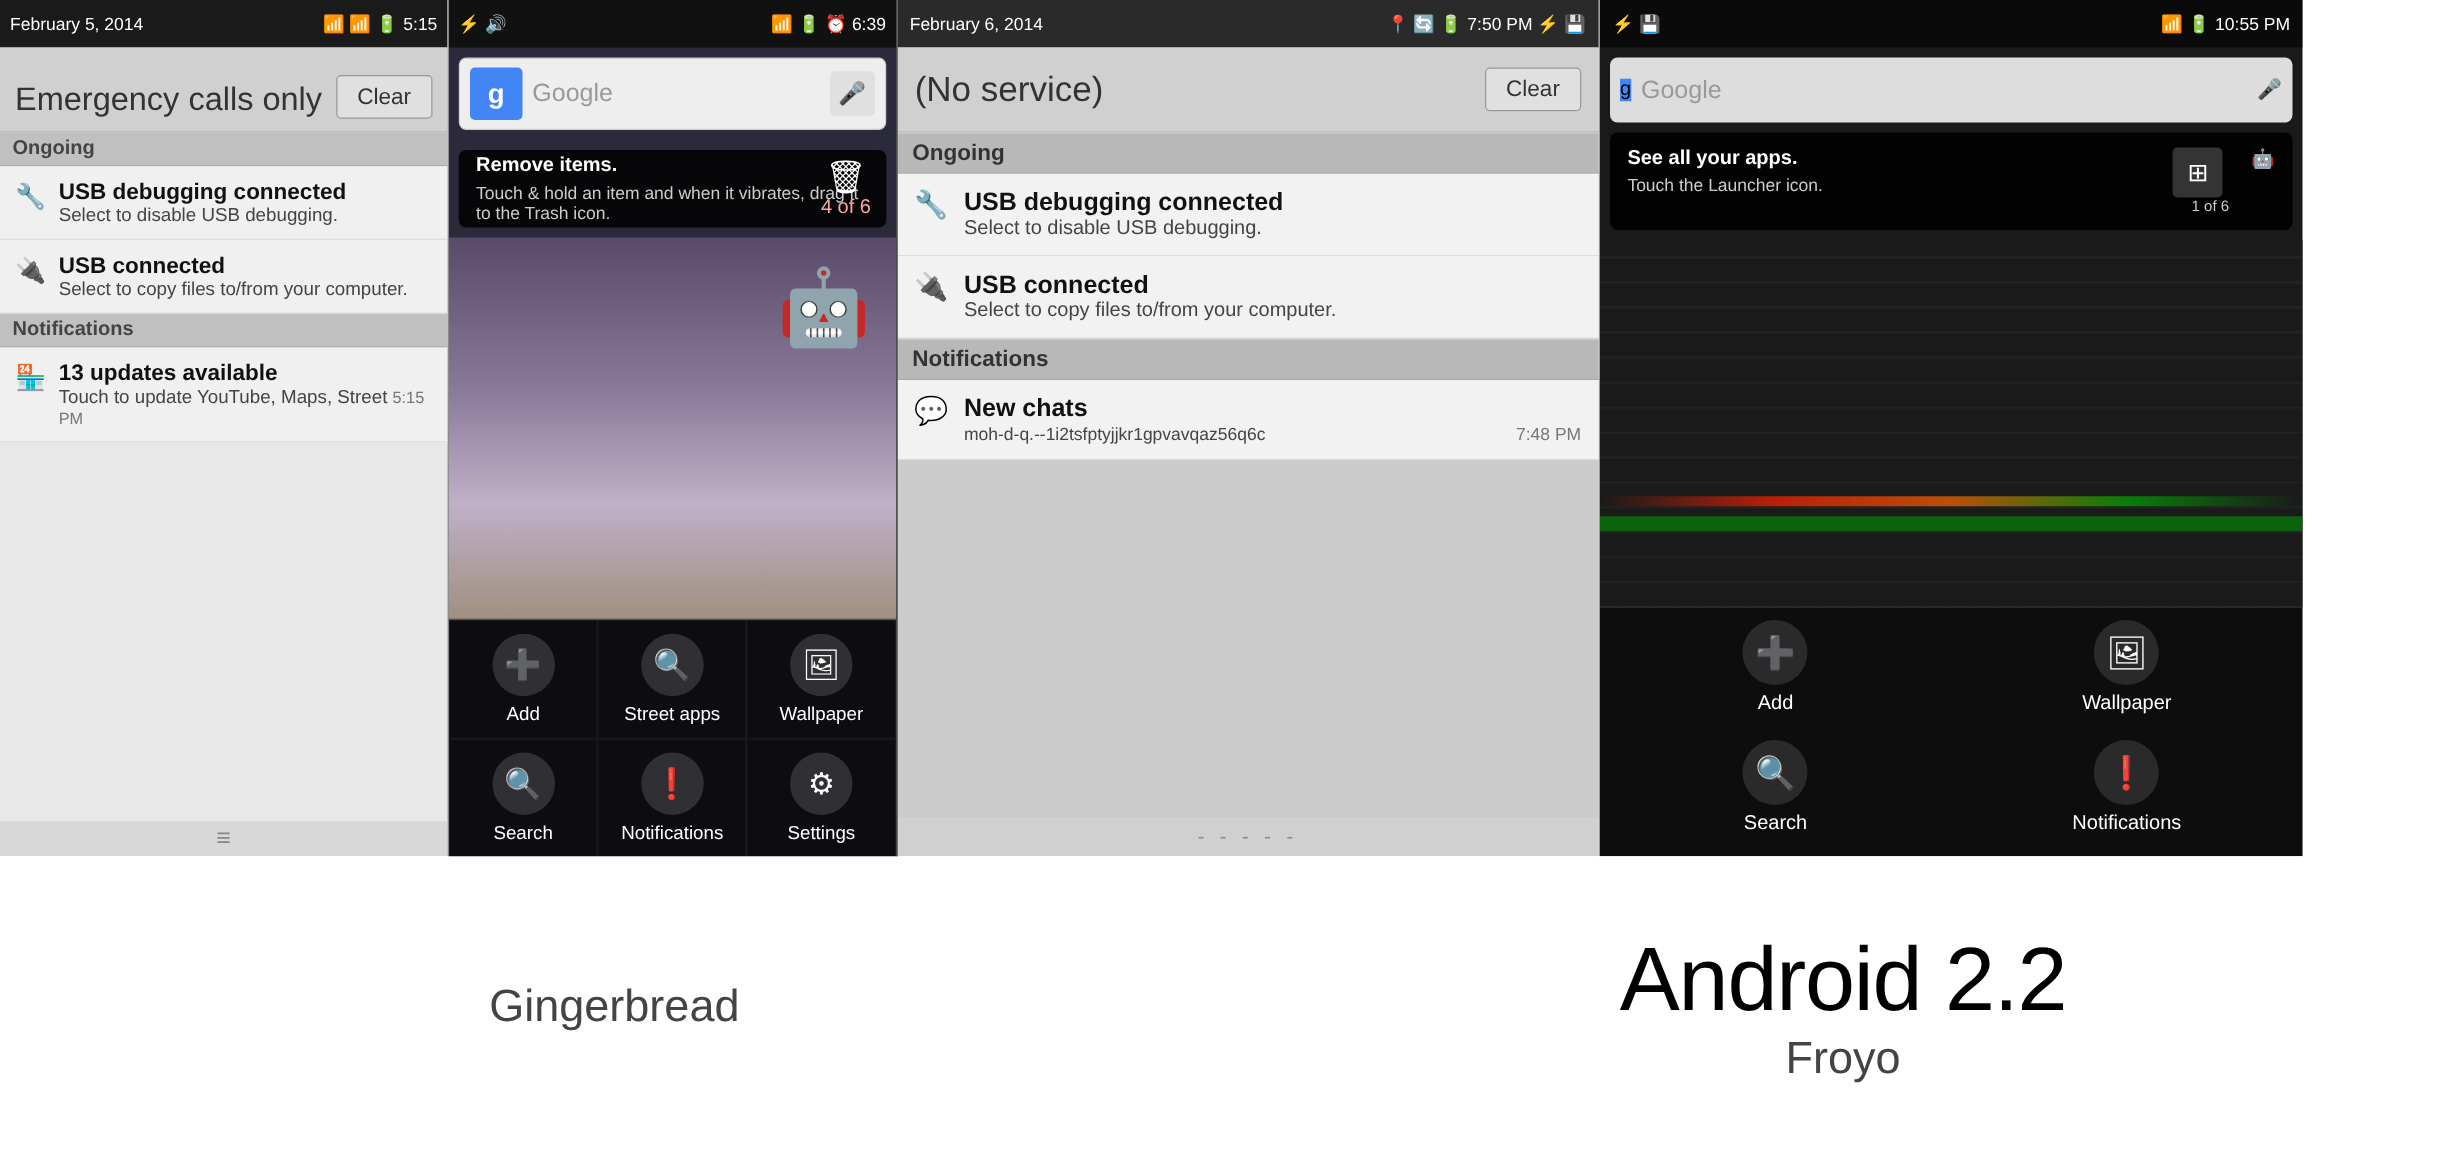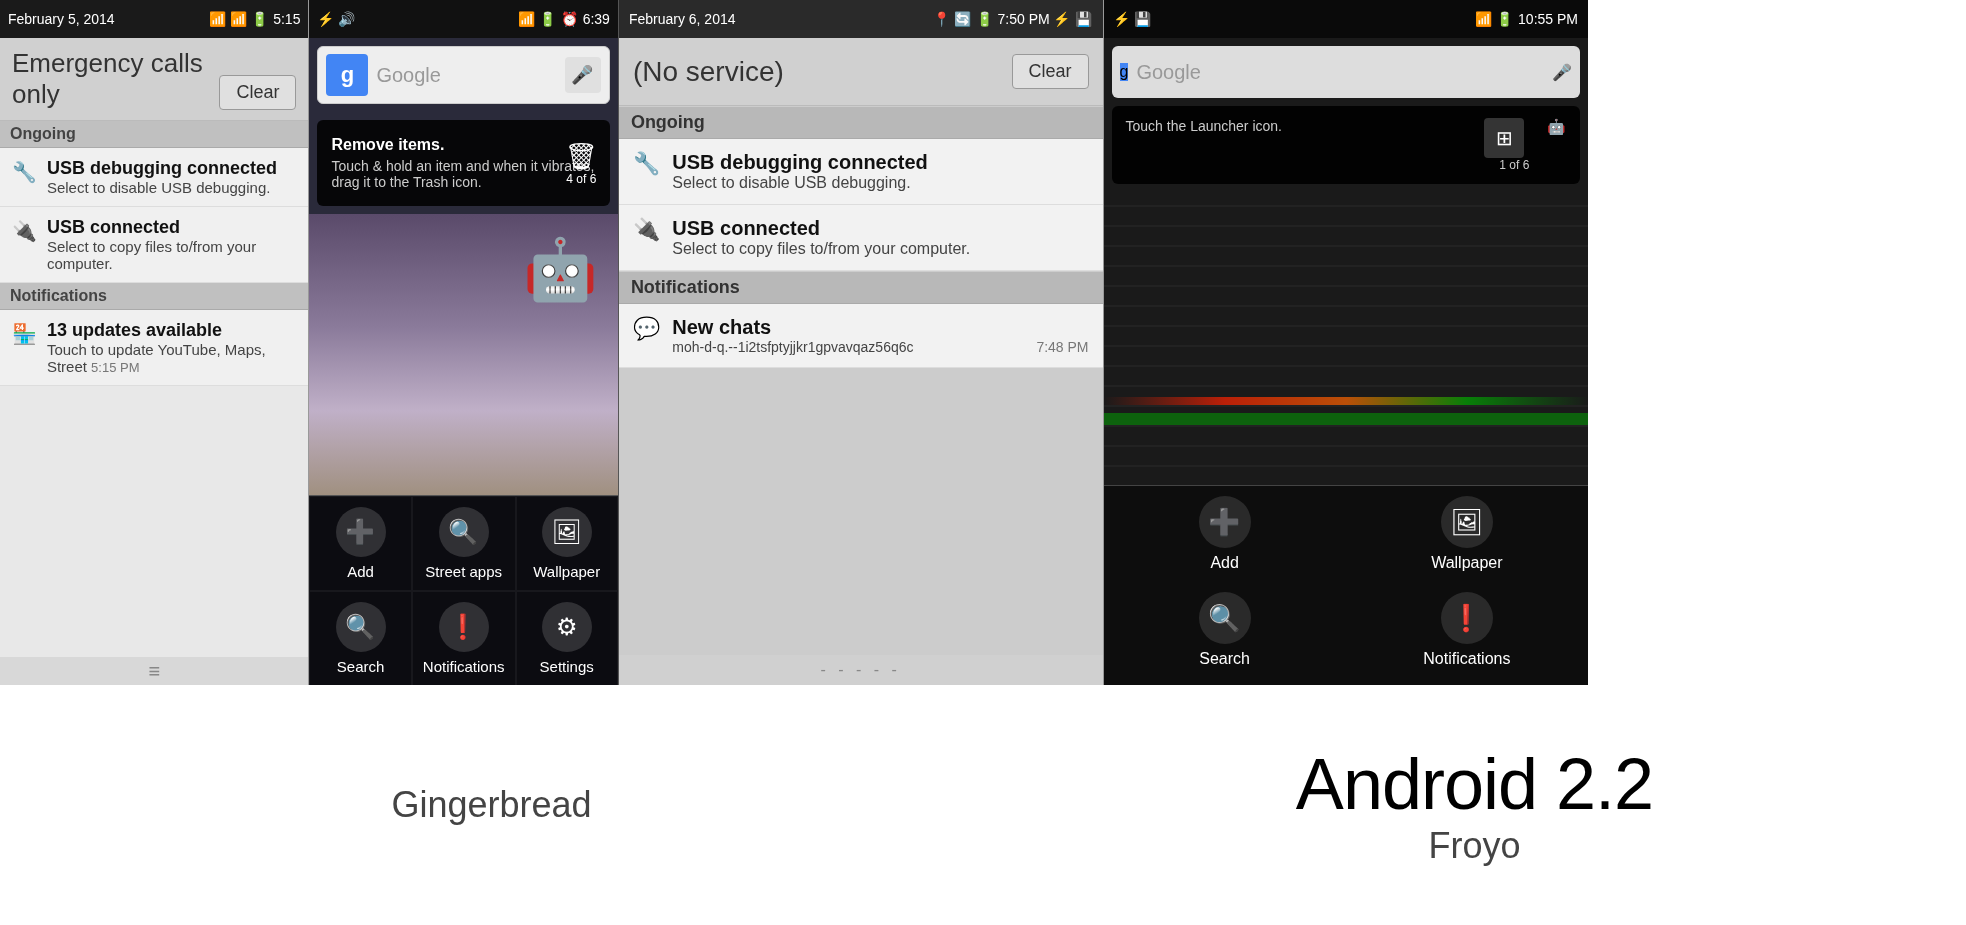--- a/index.html
+++ b/index.html
@@ -10,21 +10,21 @@
       font-family: Arial, sans-serif;
       overflow: hidden;
       display: flex;
       flex-direction: column;
     }
 
     
     .screens-row {
       display: flex;
       flex-direction: row;
-      width: 1588px;
+      width: 1842px;
       height: 685px;
     }
 
     
     .labels-row {
       display: flex;
       flex-direction: row;
       width: 1966px;
       height: 240px;
       background: #fff;
@@ -226,21 +226,21 @@
       display: flex;
       align-items: center;
       justify-content: center;
       font-size: 18px;
       color: #555;
     }
 
     .remove-tooltip {
       background: rgba(0,0,0,0.85);
       color: #fff;
-      padding: 16px 14px;
+      padding: 4px 14px;
       margin: 8px;
       border-radius: 6px;
       font-size: 15px;
       position: relative;
       display: flex;
       gap: 10px;
       align-items: flex-start;
     }
 
     .remove-tooltip .trash-area {
@@ -578,21 +578,21 @@
       <span class="google-text">Google</span>
       <div class="mic-icon">🎤</div>
     </div>
     <div class="remove-tooltip">
       <div>
         <div style="font-weight:bold;font-size:16px;margin-bottom:4px;">Remove items.</div>
         <div style="font-size:14px;color:#ccc;">Touch &amp; hold an item and when it vibrates, drag it to the Trash icon.</div>
       </div>
       <div class="trash-area">
         <span style="font-size:26px;">🗑</span>
-        <span style="font-size:12px;color:#ffffff;">4 of 6</span>
+        <span style="font-size:16px;color:#fca5a5;">4 of 6</span>
       </div>
     </div>
     <div class="home-wallpaper">
       <div class="android-mascot">🤖</div>
     </div>
     <div class="home-dock">
       <div class="dock-item">
         <div class="dock-icon">➕</div>
         <span class="dock-label">Add</span>
       </div>
@@ -676,20 +676,21 @@
         <span>10:55 PM</span>
       </span>
     </div>
     <div class="google-bar4">
       <div class="g-logo" style="background:#4285f4;">g</div>
       <span style="flex:1;font-size:20px;color:#999;">Google</span>
       <div class="mic-icon">🎤</div>
     </div>
     <div class="see-apps-tooltip">
       <div style="flex:1;">
+        <div style="font-weight:bold;font-size:16px;margin-bottom:4px;">See all your apps.</div>
         <div style="font-size:14px;color:#ccc;">Touch the Launcher icon.</div>
       </div>
       <div style="display:flex;flex-direction:column;align-items:center;">
         <div class="apps-grid-icon">⊞</div>
         <span style="font-size:12px;color:#ccc;margin-left:20px;">1 of 6</span>
       </div>
       <div style="margin-left:8px;">🤖</div>
     </div>
     <div class="home-wallpaper4">
       <div class="red-light-bar"></div>

